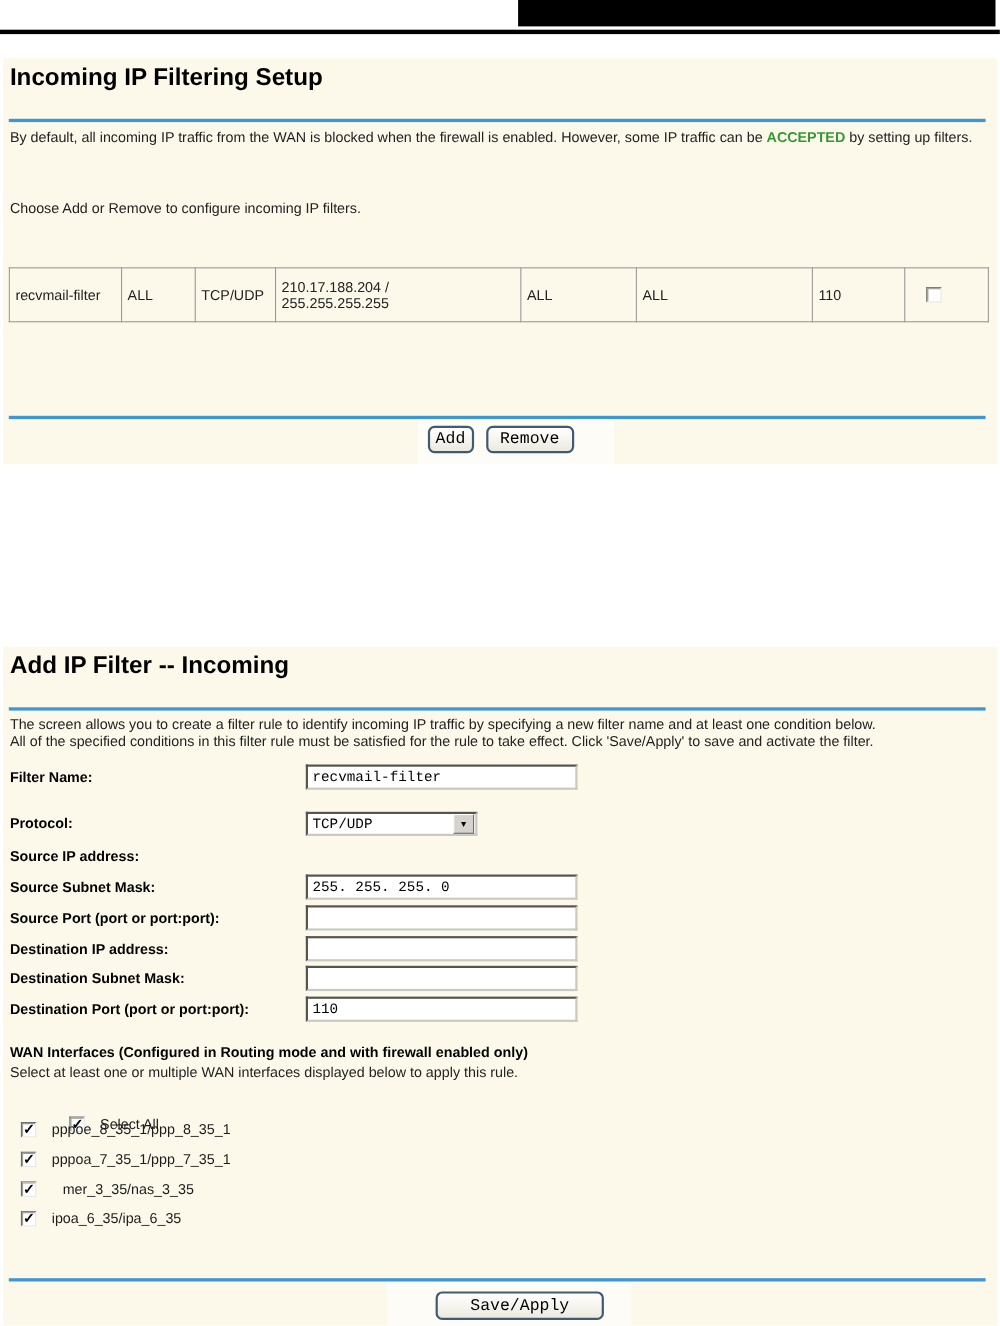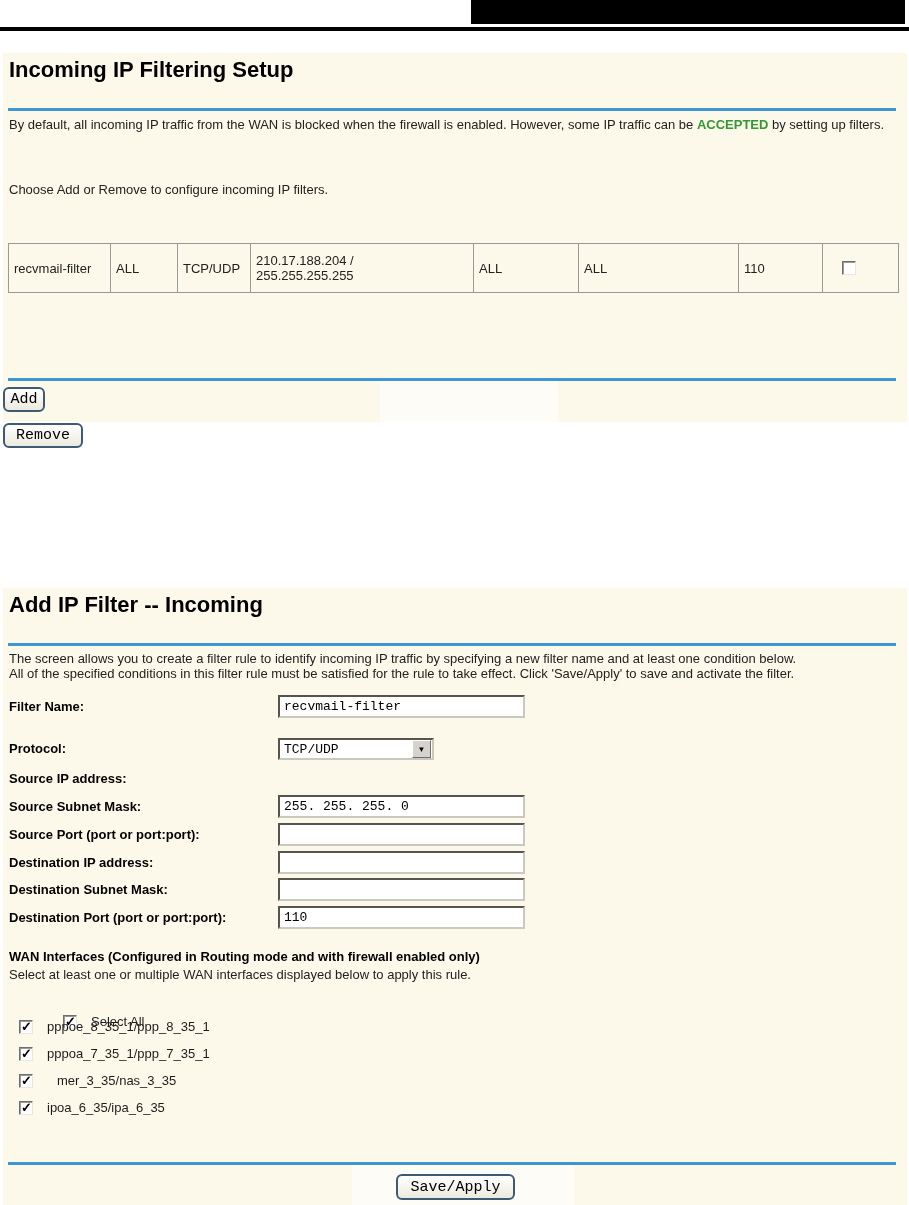--- a/index.html
+++ b/index.html
@@ -43,24 +43,24 @@
 
   .flabel{position:absolute;left:6px;width:241px;text-align:left;font-size:13px;font-weight:bold;color:#000;}
 
   
   .btn{
     box-sizing:border-box;height:25px;border:2px solid #3F5A73;border-radius:6px;
     background:linear-gradient(#ffffff,#eceade);
     font-family:"Liberation Mono","DejaVu Sans Mono",monospace;font-size:15px;color:#000;
     display:flex;align-items:center;justify-content:center;cursor:pointer;
   }
-  .btn-row{position:absolute;left:0;top:334px;width:100%;display:flex;justify-content:center;gap:11px;flex-direction:column;}
+  .btn-row{position:absolute;left:0;top:334px;width:100%;display:flex;justify-content:center;gap:11px;}
   #add-btn{width:42px;}
   #remove-btn{width:80px;}
-  #save-btn{position:absolute;left:393px;top:586px;width:119px;height:26px;}
+  #save-btn{position:absolute;left:393px;top:586px;width:153px;height:26px;}
   .white-band{position:absolute;background:rgba(255,255,255,0.55);}
 
   
   .cbrow{position:absolute;left:16px;display:flex;align-items:center;gap:14px;font-size:13px;color:#1c1c1c;}
   .checkbox{
     box-sizing:border-box;width:14px;height:14px;background:#fff;position:relative;
     border-top:1px solid #6f6f6f;border-left:1px solid #6f6f6f;
     border-bottom:1px solid #e8e8e0;border-right:1px solid #e8e8e0;
     box-shadow:inset 1px 1px 0 #9b9b93;
   }

